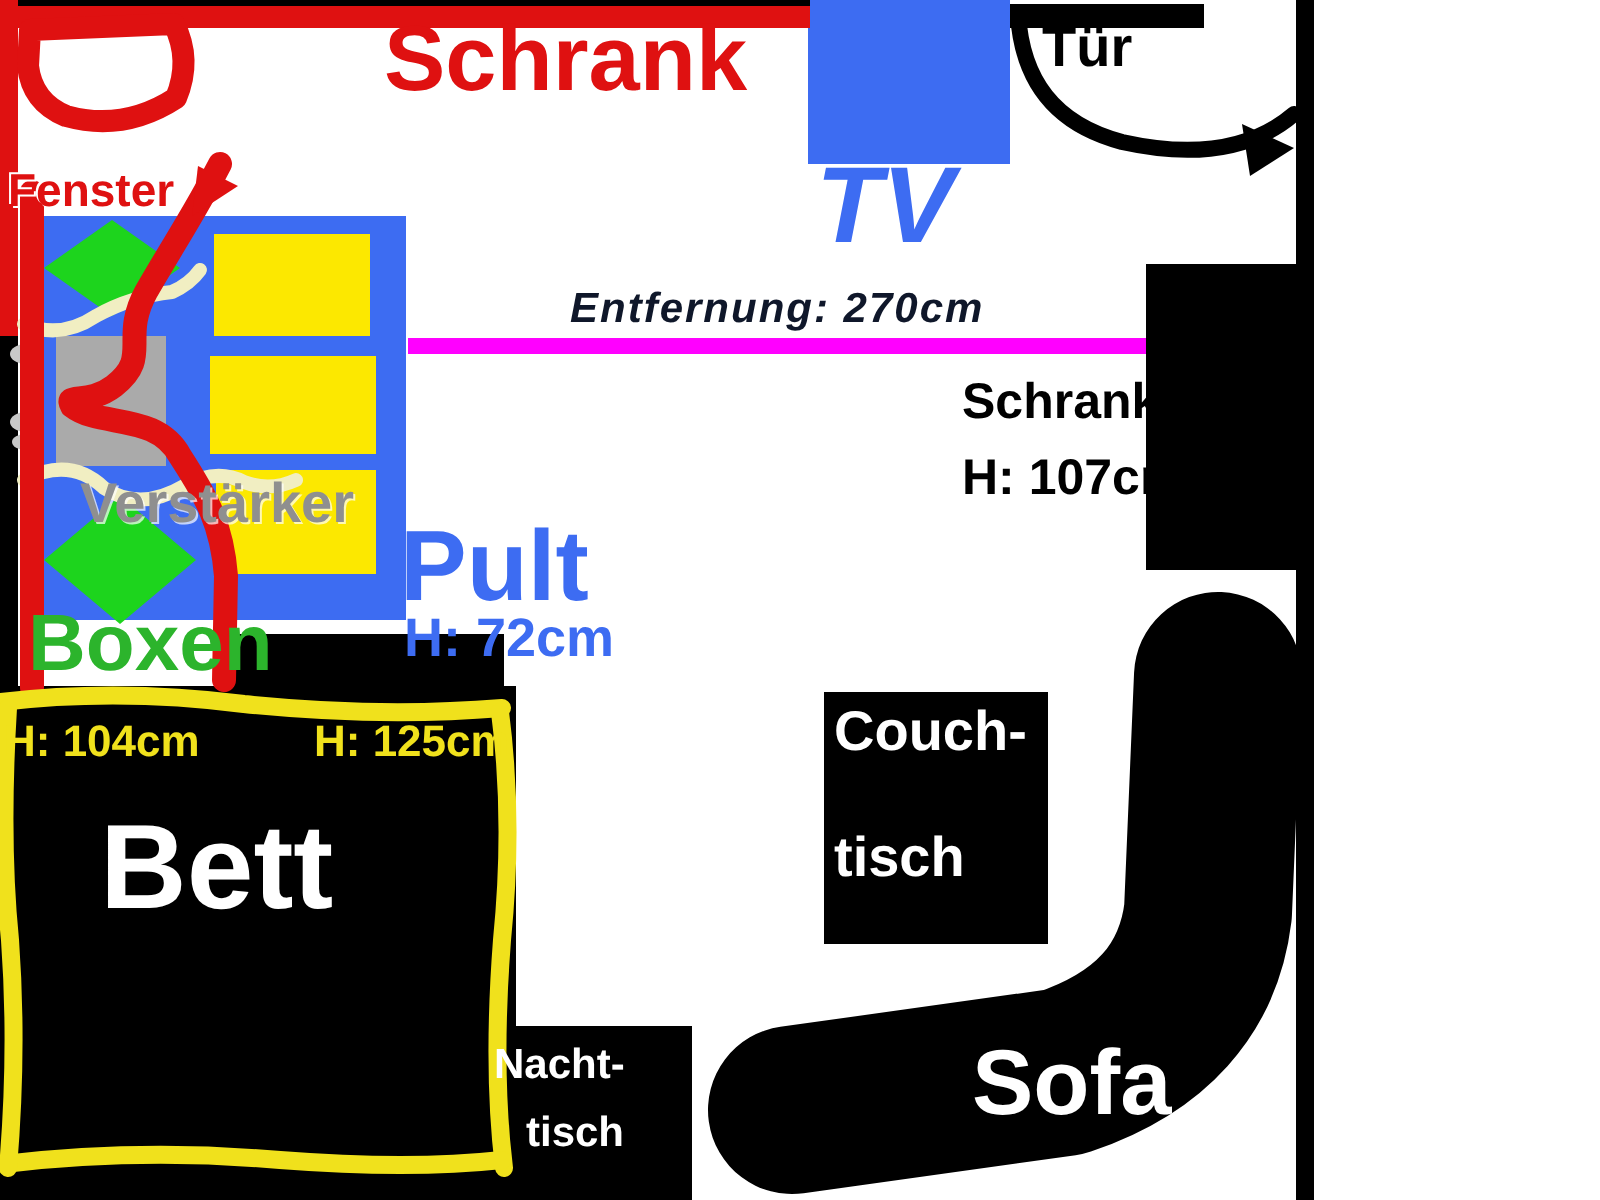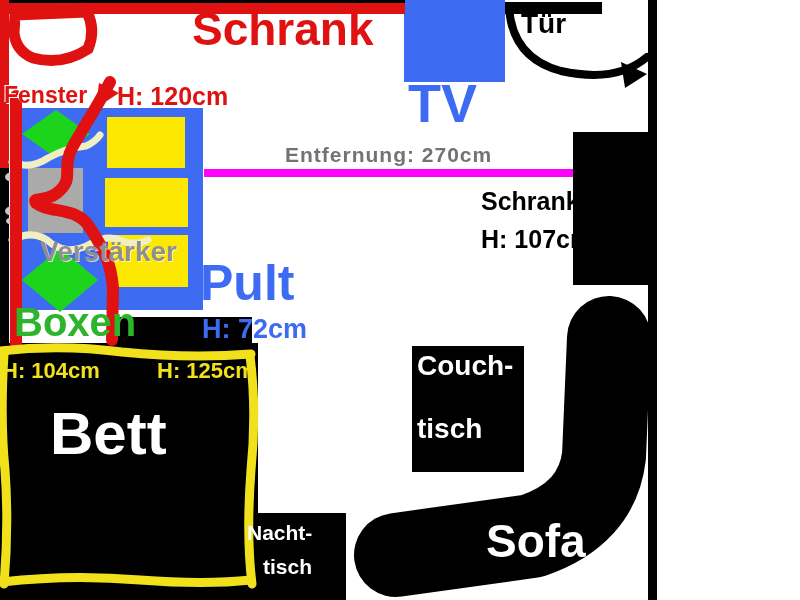--- a/index.html
+++ b/index.html
@@ -29,32 +29,32 @@
 
   .bed-black{left:0;top:343px;width:258px;height:257px;background:#000;}
   .bed-black-top{left:113px;top:317px;width:139px;height:40px;background:#000;}
   .couch-box{left:412px;top:346px;width:112px;height:126px;background:#000;}
   .nacht-box{left:258px;top:513px;width:88px;height:87px;background:#000;}
   .schrank-box{left:573px;top:132px;width:77px;height:153px;background:#000;}
   .mag-line{left:204px;top:169px;width:380px;height:8px;background:#ff00ff;}
 
   
   .t-schrank-top{left:192px;top:6px;font-size:46px;color:#df1111;}
-  .t-tv{left:408px;top:76px;font-size:54px;color:#3d6cf2;}
+  .t-tv{left:408px;top:76px;font-size:54px;color:#3d6cf2;font-style:italic;}
   .t-tuer{left:521px;top:10px;font-size:28px;color:#000;}
   .t-fenster{left:4px;top:84px;font-size:23px;color:#df1111;
      text-shadow:1px 1px 0 #fff,-1px -1px 0 #fff;}
   .t-fh{left:117px;top:84px;font-size:25px;color:#df1111;}
-  .t-entf{left:285px;top:144px;font-size:21px;color:#737373;letter-spacing:1px;}
+  .t-entf{left:285px;top:144px;font-size:21px;color:#0f172a;letter-spacing:1px;font-style:italic;}
   .t-schrank-r{left:481px;top:189px;font-size:25px;color:#000;}
   .t-schrank-rh{left:481px;top:227px;font-size:25px;color:#000;}
   .t-verst{left:40px;top:238px;font-size:28px;color:#8f8f8f;
      text-shadow:1px 1px 0 rgba(255,255,255,.7);}
   .t-pult{left:200px;top:258px;font-size:50px;color:#3d6cf2;}
-  .t-pulth{left:202px;top:316px;font-size:27px;color:#3d6cf2;}
+  .t-pulth{left:202px;top:306px;font-size:27px;color:#3d6cf2;}
   .t-boxen{left:14px;top:302px;font-size:40px;color:#2cb42c;}
   .t-h104{left:2px;top:360px;font-size:22px;color:#f0e11c;}
   .t-h125{left:157px;top:360px;font-size:22px;color:#f0e11c;}
   .t-bett{left:50px;top:404px;font-size:60px;color:#fff;}
   .t-couch1{left:417px;top:352px;font-size:28px;color:#fff;}
   .t-couch2{left:417px;top:415px;font-size:28px;color:#fff;}
   .t-nacht1{left:247px;top:522px;font-size:21px;color:#fff;}
   .t-nacht2{left:263px;top:556px;font-size:21px;color:#fff;}
   .t-sofa{left:446px;top:518px;font-size:46px;color:#fff;margin-left:40px;}
 </style>
@@ -113,21 +113,20 @@
     <path d="M0,351 Q60,344 122,352 Q190,359 251,354" fill="none" stroke="#f0e11c" stroke-width="9" stroke-linecap="round"></path>
     <path d="M250,356 Q257,410 251,470 Q246,535 252,584" fill="none" stroke="#f0e11c" stroke-width="9" stroke-linecap="round"></path>
     <path d="M2,582 Q70,574 140,580 Q205,585 251,580" fill="none" stroke="#f0e11c" stroke-width="9" stroke-linecap="round"></path>
     <path d="M4,354 Q0,420 5,470 Q9,525 4,584" fill="none" stroke="#f0e11c" stroke-width="9" stroke-linecap="round"></path>
   </svg>
 
   <div class="txt t-schrank-top">Schrank</div>
   <div class="txt t-tv">TV</div>
   <div class="txt t-tuer">Tür</div>
   <div class="txt t-fenster">Fenster</div>
-  <div class="txt t-fh">H: 120cm</div>
   <div class="txt t-entf">Entfernung: 270cm</div>
   <div class="txt t-schrank-r">Schrank</div>
   <div class="txt t-schrank-rh">H: 107cm</div>
   <div class="txt t-verst">Verstärker</div>
   <div class="txt t-pult">Pult</div>
   <div class="txt t-pulth">H: 72cm</div>
   <div class="txt t-boxen">Boxen</div>
   <div class="txt t-h104">H: 104cm</div>
   <div class="txt t-h125">H: 125cm</div>
   <div class="txt t-couch1">Couch-</div>

